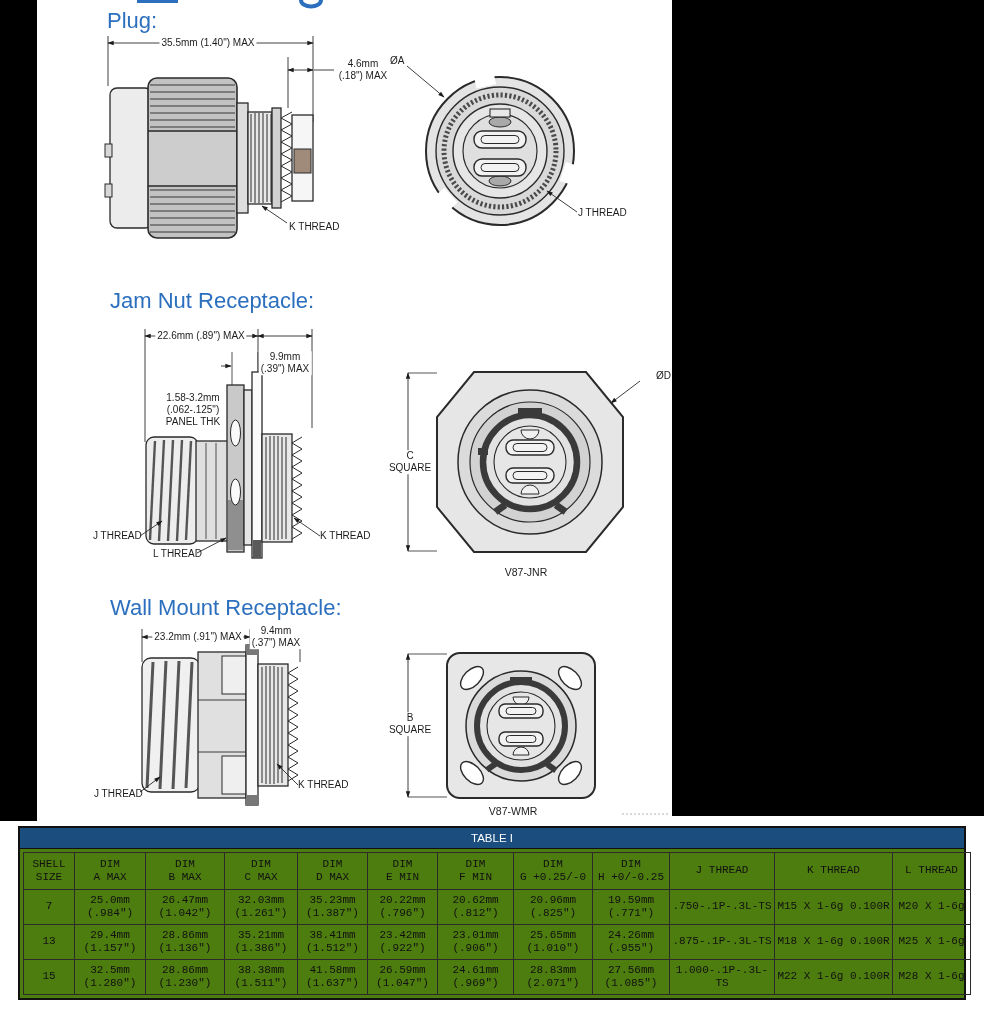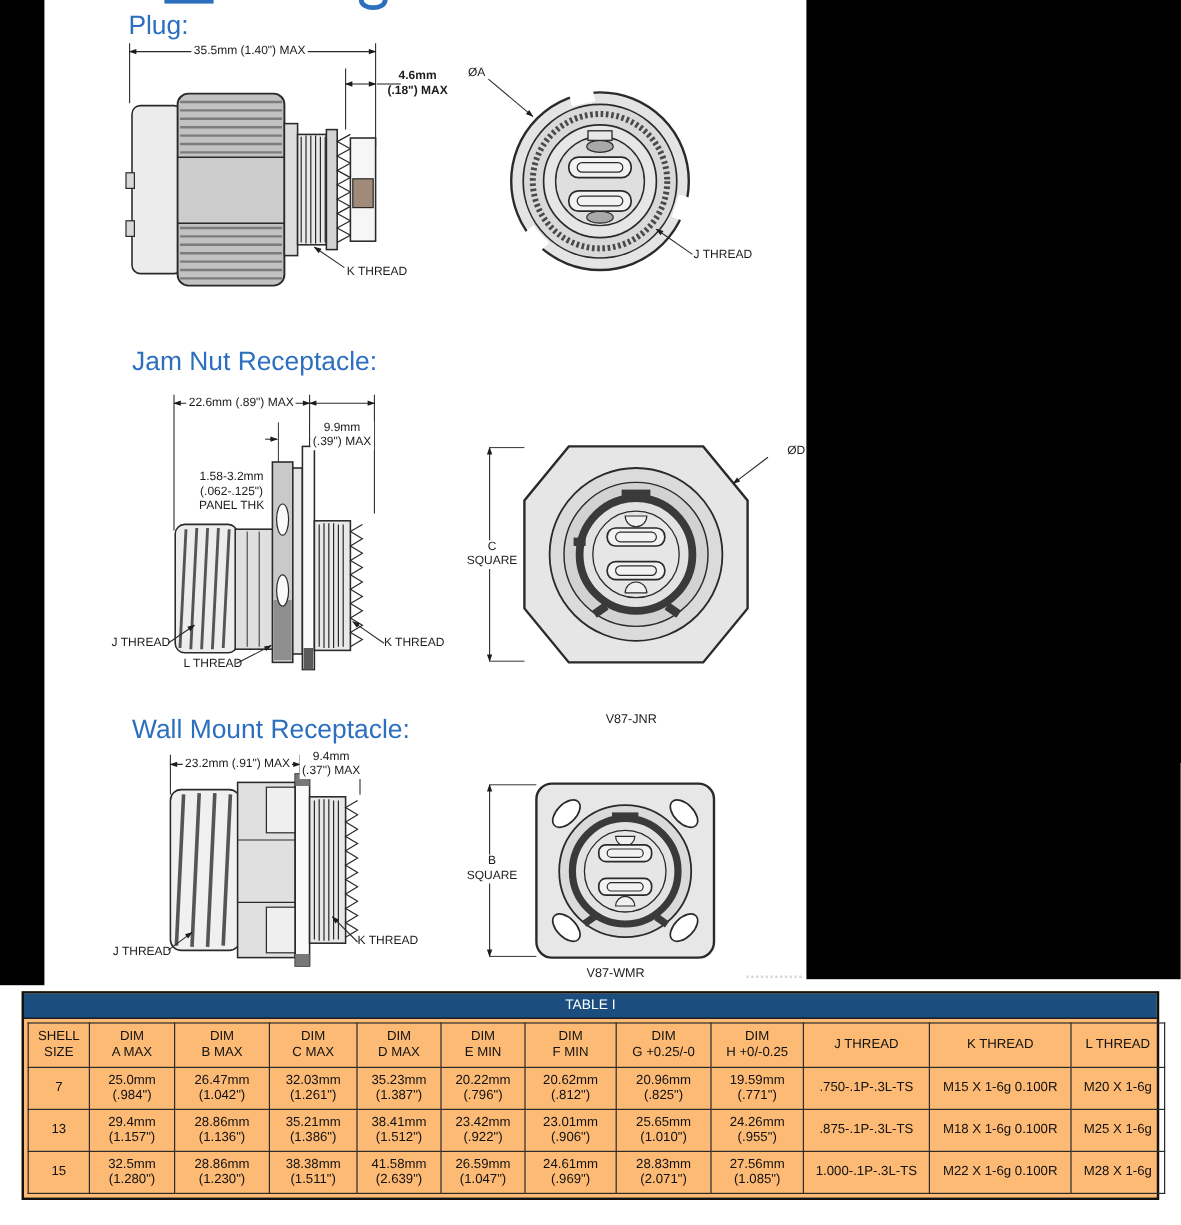--- a/index.html
+++ b/index.html
@@ -23,30 +23,30 @@
   }
   .cap{font-size:10.5px;color:#222;}
   .frag{position:absolute;}
   #faint-artifact{
     position:absolute;left:622px;top:813px;width:46px;height:4px;
     border-top:2px dotted #c9c9c9;opacity:.7;
   }
   
   .tableWrap{
     position:absolute;left:18px;top:826px;width:948px;
-    border:2px solid #111;background:#fdba74;box-sizing:border-box;
+    border:2px solid #111;background:#4d7c0f;box-sizing:border-box;
   }
   .tableTitle{
     height:20px;background:#1B4E7F;color:#fff;font-size:11.5px;
     display:flex;align-items:center;justify-content:center;
     border-bottom:1px solid #111;
   }
   table.dim{
     border-collapse:collapse;table-layout:fixed;
-    margin:3px;width:938px;
+    margin:3px;width:938px;font-family:Liberation Mono, monospace;
   }
   table.dim th, table.dim td{
     border:1px solid #2b2b2b;text-align:center;vertical-align:middle;
     font-size:11px;font-weight:normal;color:#111;
     white-space:pre-line;padding:2px 1px;line-height:1.2;
   }
   table.dim th{height:32px;}
   table.dim td{height:30px;}
 </style>
 </head>
@@ -267,40 +267,40 @@
     <path d="M513,755 a8,8 0 0 1 16,0 z" fill="#F0F0F0" stroke-width="1"></path>
     <rect x="499" y="704" width="44" height="14" rx="6" fill="#F2F2F2"></rect>
     <rect x="506" y="707.5" width="30" height="7" rx="3.5" stroke-width="1"></rect>
     <rect x="499" y="732" width="44" height="14" rx="6" fill="#F2F2F2"></rect>
     <rect x="506" y="735.5" width="30" height="7" rx="3.5" stroke-width="1"></rect>
   </g>
 </svg>
 
 <div class="h" style="left:107px;top:8px;">Plug:</div>
 <div class="lbl ctr bg" style="left:208px;top:43px;">35.5mm (1.40") MAX</div>
-<div class="lbl ctr" style="left:348px;top:70px;font-weight:bold;">4.6mm
+<div class="lbl ctr" style="left:363px;top:70px;">4.6mm
 (.18") MAX</div>
 <div class="lbl" style="left:390px;top:55px;">ØA</div>
 <div class="lbl" style="left:289px;top:221px;">K THREAD</div>
 <div class="lbl" style="left:578px;top:207px;">J THREAD</div>
 
 <div class="h" style="left:110px;top:288px;">Jam Nut Receptacle:</div>
 <div class="lbl ctr bg" style="left:201px;top:336px;">22.6mm (.89") MAX</div>
 <div class="lbl ctr bg" style="left:285px;top:336px;margin-top:27px;">9.9mm
 (.39") MAX</div>
 <div class="lbl ctr" style="left:193px;top:366px;margin-top:44px;">1.58-3.2mm
 (.062-.125")
 PANEL THK</div>
 <div class="lbl" style="left:93px;top:530px;">J THREAD</div>
 <div class="lbl" style="left:153px;top:548px;">L THREAD</div>
 <div class="lbl" style="left:320px;top:530px;">K THREAD</div>
 <div class="lbl ctr bg" style="left:410px;top:462px;">C
 SQUARE</div>
 <div class="lbl" style="left:628px;top:370px;padding-left:28px;">ØD</div>
-<div class="lbl ctr cap" style="left:526px;top:572px;margin-top:28px;">V87-JNR</div>
+<div class="lbl ctr cap" style="left:526px;top:572px;">V87-JNR</div>
 
 <div class="h" style="left:110px;top:595px;">Wall Mount Receptacle:</div>
 <div class="lbl ctr bg" style="left:198px;top:637px;">23.2mm (.91") MAX</div>
 <div class="lbl ctr bg" style="left:276px;top:637px;">9.4mm
 (.37") MAX</div>
 <div class="lbl" style="left:94px;top:788px;">J THREAD</div>
 <div class="lbl" style="left:298px;top:779px;">K THREAD</div>
 <div class="lbl ctr bg" style="left:410px;top:724px;">B
 SQUARE</div>
 <div class="lbl ctr cap" style="left:513px;top:811px;">V87-WMR</div>
@@ -399,21 +399,21 @@
         </tr>
         <tr>
           <td>15</td>
           <td>32.5mm
 (1.280")</td>
           <td>28.86mm
 (1.230")</td>
           <td>38.38mm
 (1.511")</td>
           <td>41.58mm
-(2.639")</td>
+(1.637")</td>
           <td>26.59mm
 (1.047")</td>
           <td>24.61mm
 (.969")</td>
           <td>28.83mm
 (2.071")</td>
           <td>27.56mm
 (1.085")</td>
           <td>1.000-.1P-.3L-TS</td>
           <td>M22 X 1-6g 0.100R</td>

